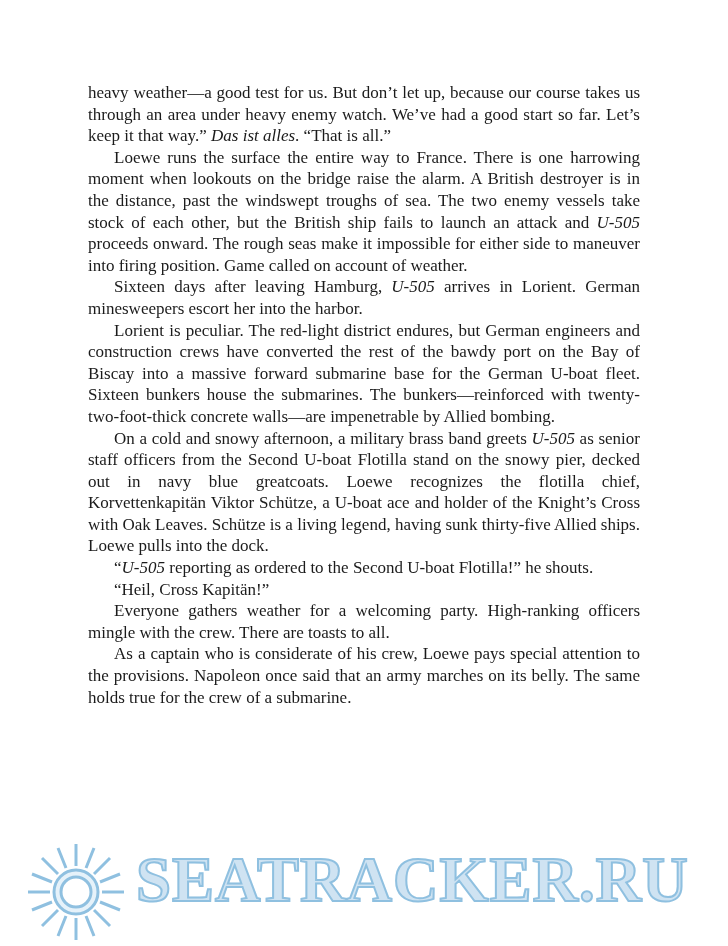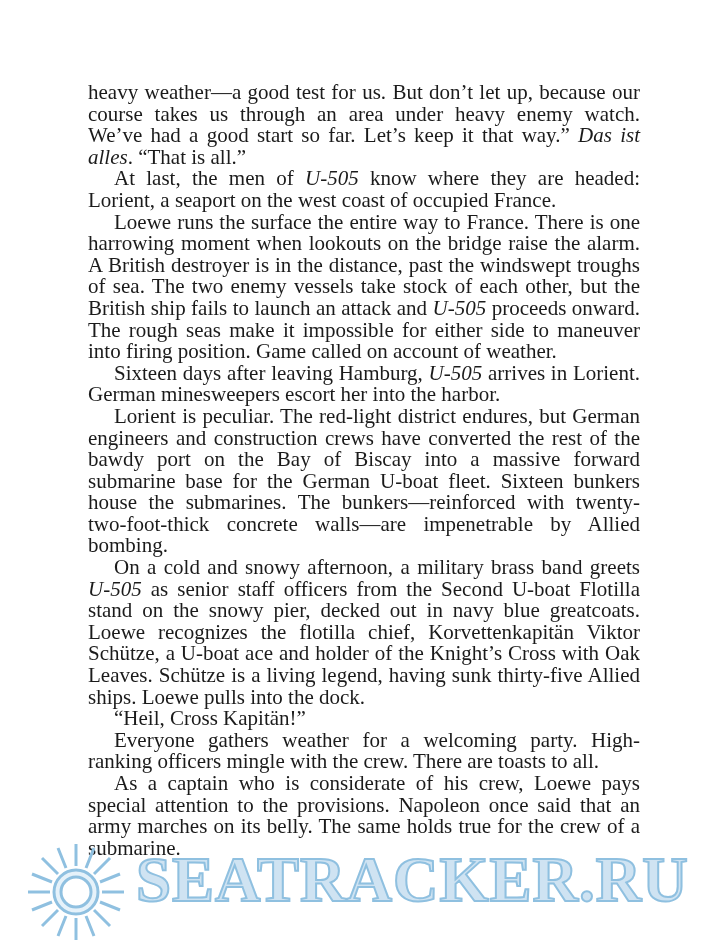--- a/index.html
+++ b/index.html
@@ -23,21 +23,21 @@
     height: 946px;
   }
   .text-column {
     position: absolute;
     left: 88px;
     top: 82px;
     width: 552px;
   }
   p.para {
     margin: 0;
-    font-size: 21px;
+    font-size: 17px;
     line-height: 21.6px;
     text-align: justify;
     text-indent: 26px;
     hyphens: none;
   }
   p.para.first {
     text-indent: 0;
   }
   em {
     font-style: italic;
@@ -73,25 +73,25 @@
     height: 104px;
   }
 </style>
 </head>
 <body>
 
 <div class="page">
 
   <div class="text-column" id="body-text">
       <p class="para first">heavy weather—a good test for us. But don’t let up, because our course takes us through an area under heavy enemy watch. We’ve had a good start so far. Let’s keep it that way.” <em>Das ist alles</em>. “That is all.”</p>
-      <p class="para">At last, the men of <em>U-505</em> know where they are headed: Lorient, a seaport on the west coast of occupied France.</p>
       <p class="para">Loewe runs the surface the entire way to France. There is one harrowing moment when lookouts on the bridge raise the alarm. A British destroyer is in the distance, past the windswept troughs of sea. The two enemy vessels take stock of each other, but the British ship fails to launch an attack and <em>U-505</em> proceeds onward. The rough seas make it impossible for either side to maneuver into firing position. Game called on account of weather.</p>
       <p class="para">Sixteen days after leaving Hamburg, <em>U-505</em> arrives in Lorient. German minesweepers escort her into the harbor.</p>
       <p class="para">Lorient is peculiar. The red-light district endures, but German engineers and construction crews have converted the rest of the bawdy port on the Bay of Biscay into a massive forward submarine base for the German U-boat fleet. Sixteen bunkers house the submarines. The bunkers—reinforced with twenty-two-foot-thick concrete walls—are impenetrable by Allied bombing.</p>
       <p class="para">On a cold and snowy afternoon, a military brass band greets <em>U-505</em> as senior staff officers from the Second U-boat Flotilla stand on the snowy pier, decked out in navy blue greatcoats. Loewe recognizes the flotilla chief, Korvettenkapitän Viktor Schütze, a U-boat ace and holder of the Knight’s Cross with Oak Leaves. Schütze is a living legend, having sunk thirty-five Allied ships. Loewe pulls into the dock.</p>
+      <p class="para">“<em>U-505</em> reporting as ordered to the Second U-boat Flotilla!” he shouts.</p>
       <p class="para">“Heil, Cross Kapitän!”</p>
       <p class="para">Everyone gathers weather for a welcoming party. High-ranking officers mingle with the crew. There are toasts to all.</p>
       <p class="para">As a captain who is considerate of his crew, Loewe pays special attention to the provisions. Napoleon once said that an army marches on its belly. The same holds true for the crew of a submarine.</p>
     </div>
 
   <div class="watermark">
     <svg class="watermark-sun" viewBox="0 0 104 104">
       <g fill="none" stroke="#8fc0e0" stroke-width="3">
         <circle cx="52" cy="52" r="22" fill="#e6f2fa"></circle>
         <circle cx="52" cy="52" r="15" fill="#ffffff"></circle>

